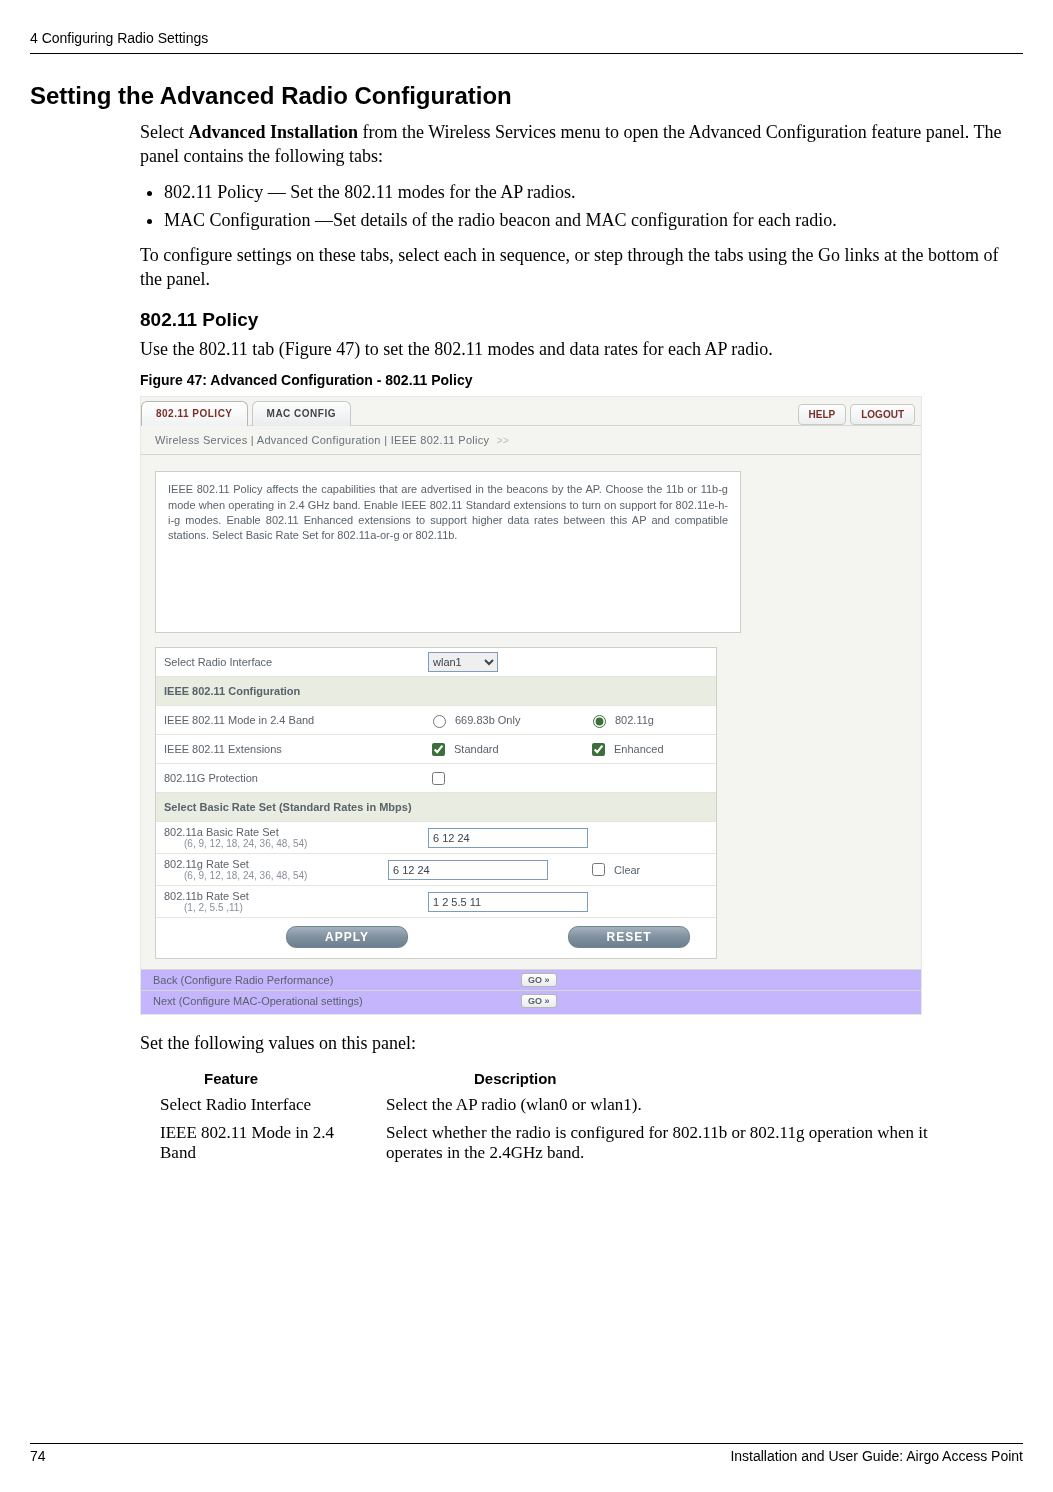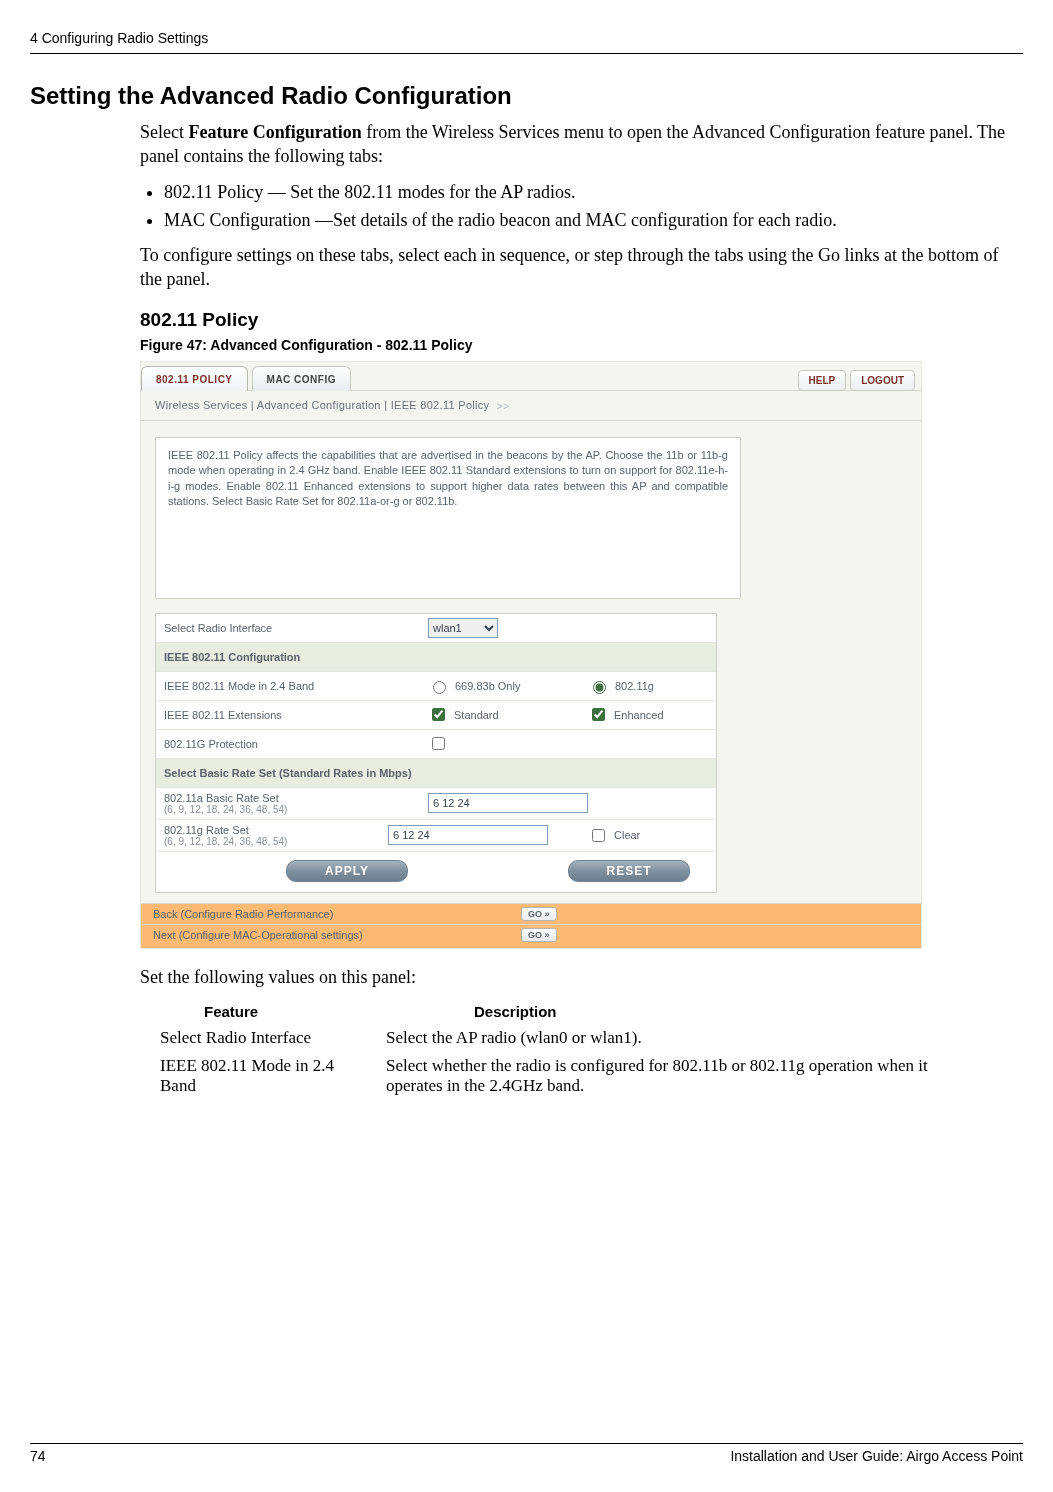--- a/index.html
+++ b/index.html
@@ -171,20 +171,21 @@
     background: #fff;
   }
   .cfg-row.sub-head {
     font-weight: bold;
     background: #e9ece1;
   }
   .cfg-row .sub {
     font-size: 10px;
     color: #8a8f97;
     display: block;
+    margin-left: 20px;
   }
   .cfg-label { width: 258px; padding: 2px 0; }
   .cfg-field { flex: 1; display: flex; align-items: center; gap: 40px; }
   .cfg-select {
     font-family: Verdana, Arial, sans-serif;
     font-size: 11px;
     color: #3b4350;
     border: 1px solid #7f9db9;
     height: 20px;
     width: 70px;
@@ -229,21 +230,21 @@
     border-radius: 10px;
     background: linear-gradient(#a6b3bf, #7f909e 50%, #6d7f8e);
     cursor: pointer;
   }
   .nav-row {
     display: flex;
     align-items: center;
     gap: 8px;
     padding: 3px 12px;
     border-top: 1px solid #d7d7d2;
-    background: #fdba74;
+    background: #c4b5fd;
     font-family: Verdana, Arial, sans-serif;
     font-size: 11px;
     color: #5a626b;
   }
   .nav-row:last-child { padding-bottom: 6px; }
   .nav-label { width: 360px; }
   .go-btn {
     font-family: Verdana, Arial, sans-serif;
     font-size: 9px;
     font-weight: bold;
@@ -291,32 +292,33 @@
 <body>
 
 <div class="page">
 
   <div class="running-head">4  Configuring Radio Settings</div>
   <div class="running-head-line"></div>
 
   <h2 class="section-title">Setting the Advanced Radio Configuration</h2>
 
   <p class="body-text">
-    <span>Select </span><span class="bold">Feature Configuration</span><span> from the Wireless Services menu to open the Advanced Configuration feature panel. The panel contains the following tabs:</span>
+    <span>Select </span><span class="bold">Advanced Installation</span><span> from the Wireless Services menu to open the Advanced Configuration feature panel. The panel contains the following tabs:</span>
   </p>
 
   <ul class="bullets">
     <li>802.11 Policy — Set the 802.11 modes for the AP radios.</li>
     <li>MAC Configuration —Set details of the radio beacon and MAC configuration for each radio.</li>
   </ul>
 
   <p class="body-text">To configure settings on these tabs, select each in sequence, or step through the tabs using the Go links at the bottom of the panel.</p>
 
   <h3 class="subsection">802.11 Policy</h3>
 
+  <p class="body-text">Use the 802.11 tab (Figure 47) to set the 802.11 modes and data rates for each AP radio.</p>
 
   <div class="fig-caption">Figure 47:      Advanced Configuration - 802.11 Policy</div>
 
   <div class="panel-wrap">
     <div class="tabs-bar">
       <div class="tab active">802.11 POLICY</div>
       <div class="tab">MAC CONFIG</div>
       <div class="tabs-right">
         <button class="top-btn">HELP</button>
         <button class="top-btn">LOGOUT</button>
@@ -388,20 +390,29 @@
           <span class="sub">(6, 9, 12, 18, 24, 36, 48, 54)</span>
         </div>
         <div class="cfg-field">
           <input class="cfg-input" value="6 12 24" style="">
           <label class="chk-item">
             <input type="checkbox" style="">
             <span>Clear</span>
           </label>
         </div>
       </div>
+      <div class="cfg-row">
+        <div class="cfg-label">
+          <span>802.11b Rate Set</span>
+          <span class="sub">(1, 2, 5.5 ,11)</span>
+        </div>
+        <div class="cfg-field">
+          <input class="cfg-input" value="1 2 5.5 11" style="">
+        </div>
+      </div>
       <div class="btn-row">
         <div class="pill-btn">APPLY</div>
         <div class="pill-btn">RESET</div>
       </div>
     </div>
 
     <div class="nav-row">
       <div class="nav-label">Back (Configure Radio Performance)</div>
       <button class="go-btn">GO »</button>
     </div>

